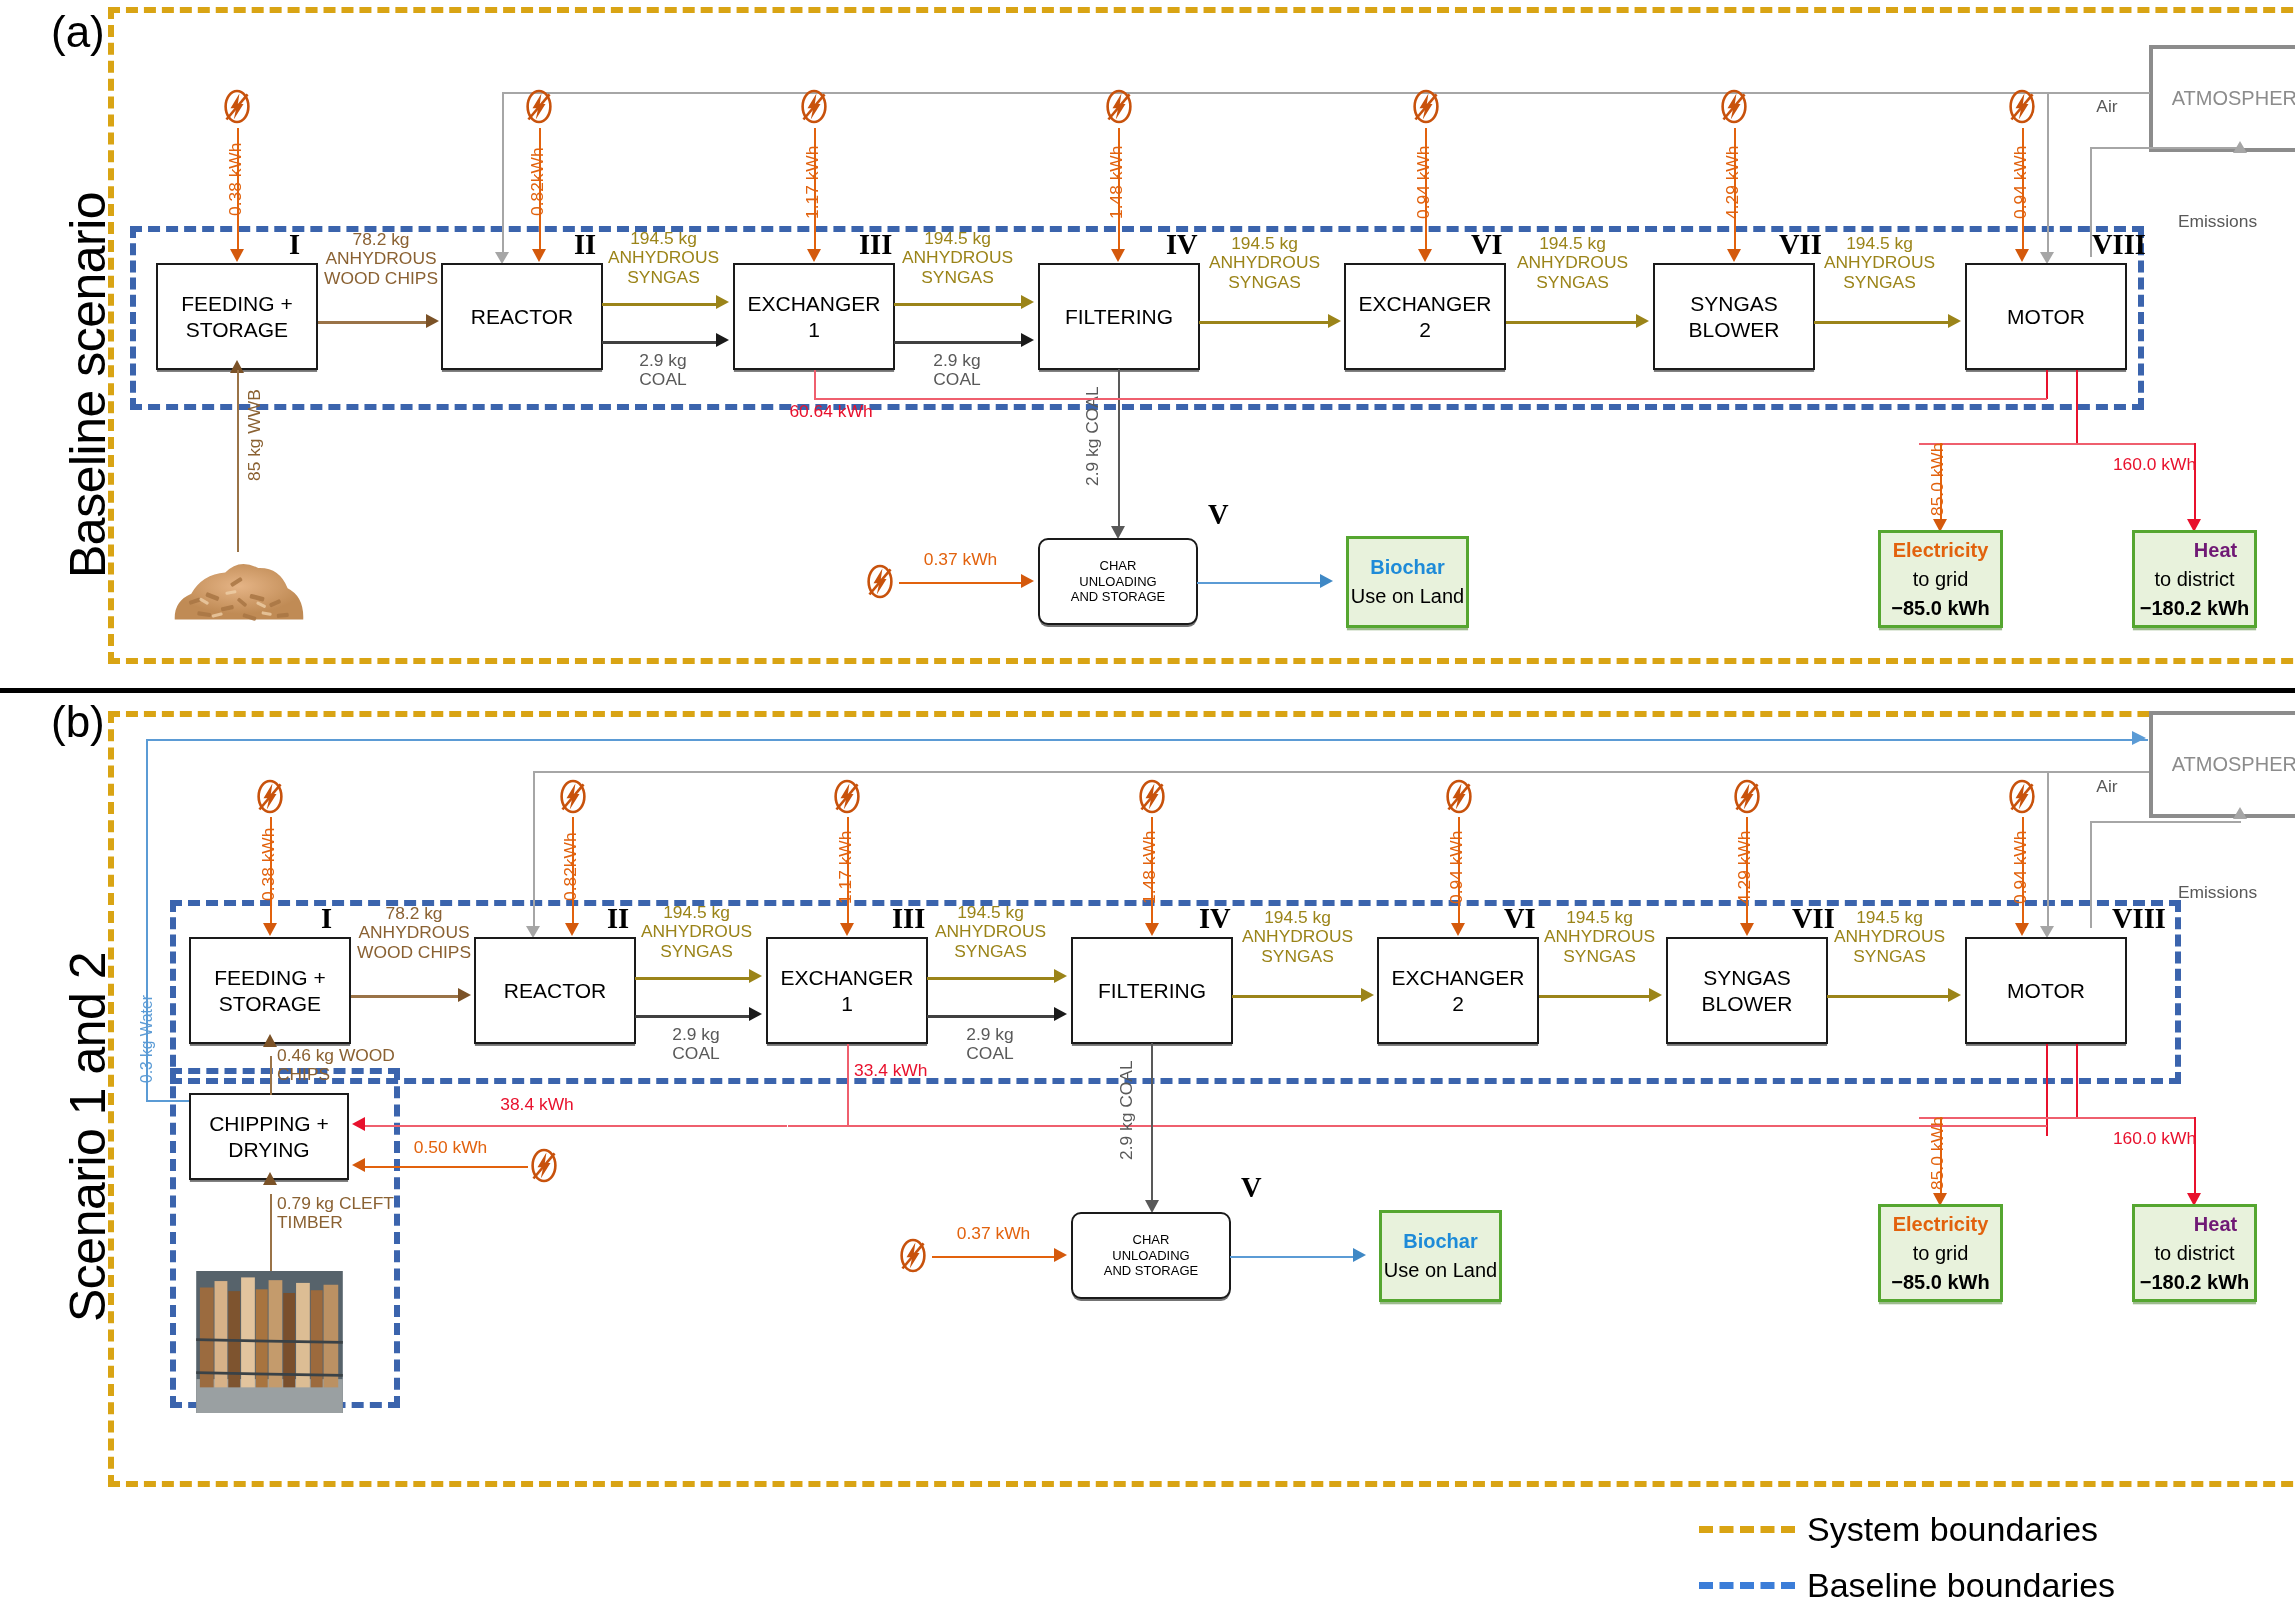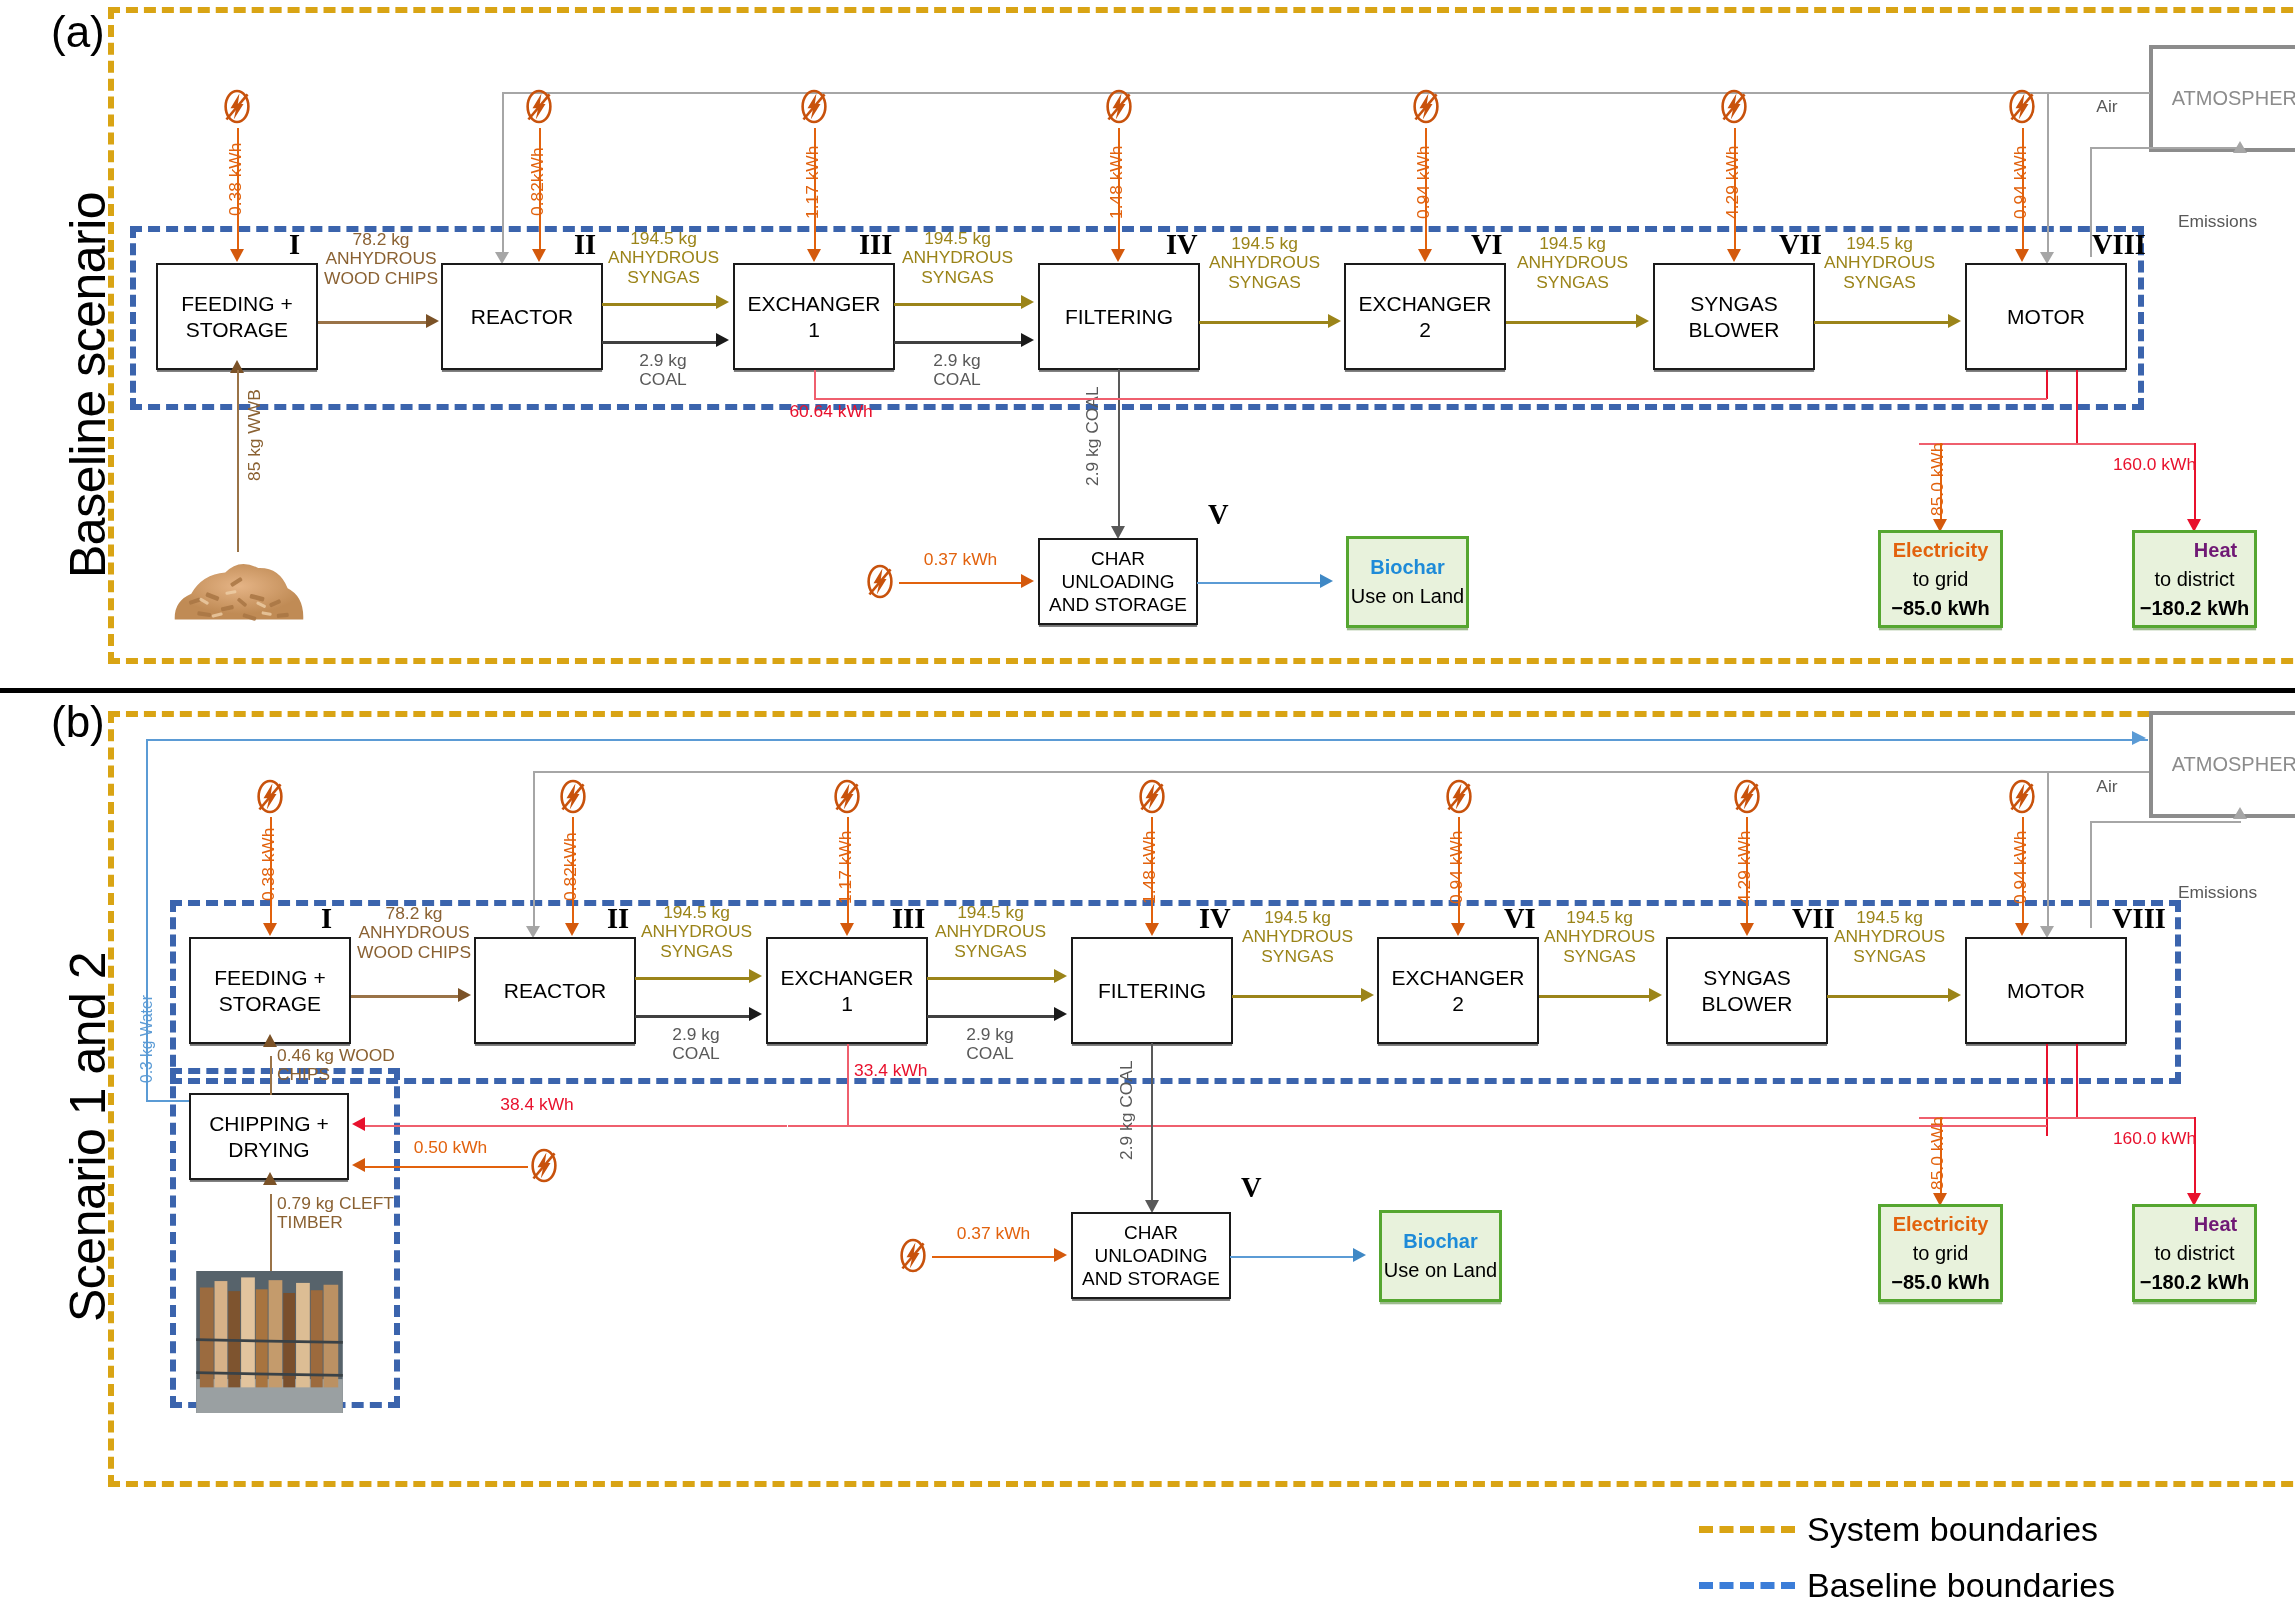--- a/index.html
+++ b/index.html
@@ -22,21 +22,21 @@
   .compbound{position:absolute;border:6.4px dashed #3b64ad;box-sizing:border-box;}
   .hdivider{position:absolute;background:#000;}
 
   
   .pbox{
     position:absolute;border:2.3px solid #1a1a1a;background:#fff;box-sizing:border-box;
     display:flex;align-items:center;justify-content:center;text-align:center;
     font-size:21px;color:#000;line-height:1.22;padding:1.8px;
     box-shadow:0 2.8px 0 -0.9px rgba(0,0,0,.55);
   }
-  .pbox.small{font-size:19px;}
+  .pbox.small{font-size:13px;border-radius:10px;}
   .pbox span{display:block;}
 
   
   .roman{position:absolute;font-size:28.5px;font-weight:bold;color:#000;font-family:"Liberation Serif",serif;}
 
   
   .atmos{
     position:absolute;border:4.1px solid #8c8c8c;background:#fff;box-sizing:border-box;
     display:flex;align-items:center;justify-content:center;color:#8c8c8c;font-size:20px;
   }

